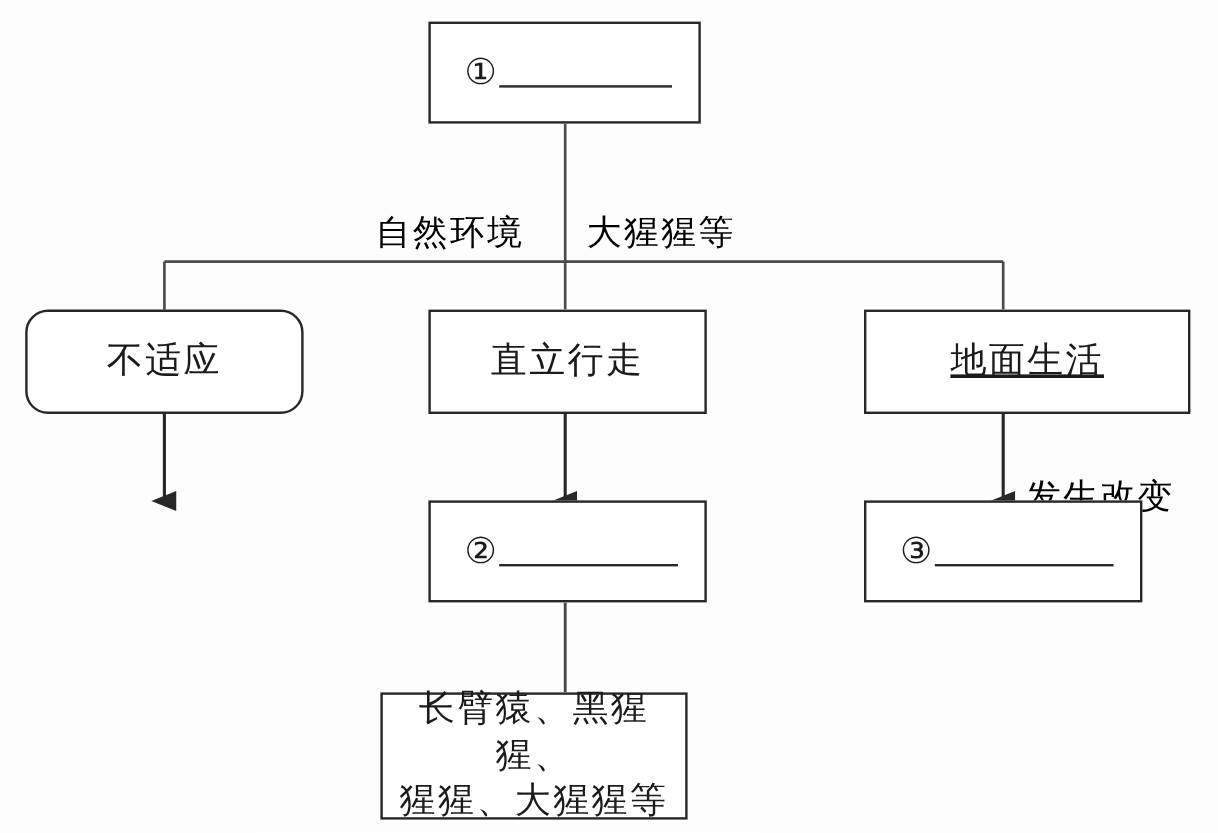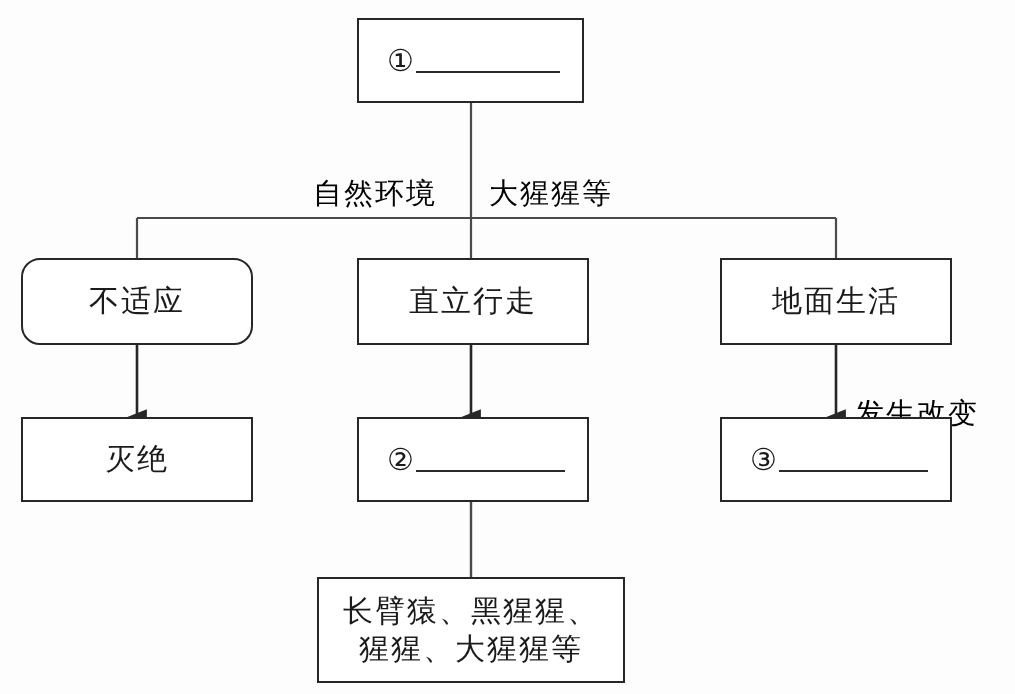--- a/index.html
+++ b/index.html
@@ -118,42 +118,39 @@
   <div class="edge-label" style="left:489px; top:142px;">大猩猩等</div>
 
   <div class="node" style="left:21px; top:258px; width:232px; height:87px;border-radius:19px;">
     <span class="node-text">不适应</span>
   </div>
 
   <div class="node" style="left:357px; top:258px; width:232px; height:87px;">
     <span class="node-text">直立行走</span>
   </div>
 
-  <div class="node" style="left:720px; top:258px; width:232px; height:87px;">
+  <div class="node" style="left:720px; top:258px; width:272px; height:87px;text-decoration:underline;">
     <span class="node-text">地面生活</span>
   </div>
 
   <div class="edge-label" style="left:855px; top:362px;">发生改变</div>
 
-  <div class="node" style="left:21px; top:417px; width:232px; height:85px;">
-    <span class="node-text">灭绝</span>
-  </div>
 
   <div class="node blank-node" style="left:357px; top:417px; width:232px; height:85px;">
     <div class="blank-inner">
       <span class="circled-num">②</span>
       <span class="rule"></span>
     </div>
   </div>
 
   <div class="node blank-node" style="left:720px; top:417px; width:232px; height:85px;">
     <div class="blank-inner">
       <span class="circled-num">③</span>
       <span class="rule"></span>
     </div>
   </div>
 
-  <div class="node" style="left:317px; top:577px; width:308px; height:106px;">
+  <div class="node" style="left:317px; top:577px; width:256px; height:106px;">
     <span class="node-text">长臂猿、黑猩猩、
 猩猩、大猩猩等</span>
   </div>
 
 </div>
 
 </body></html>

